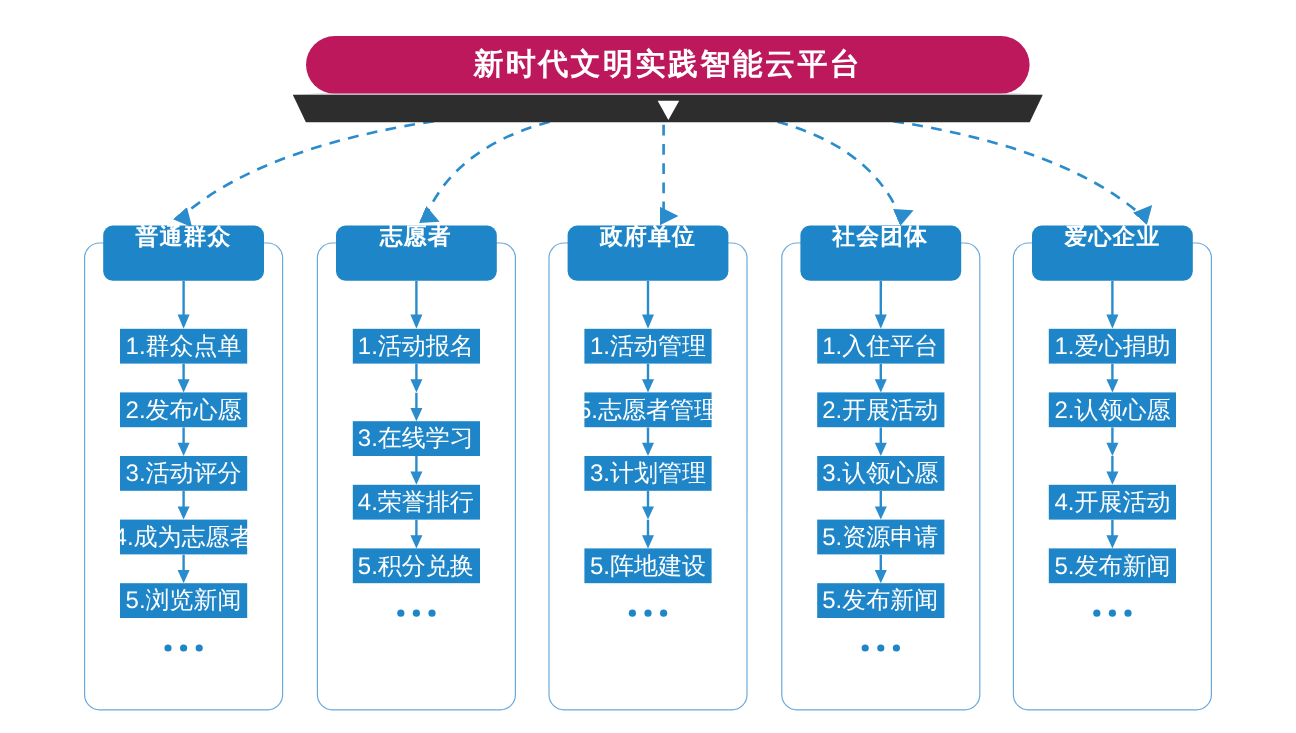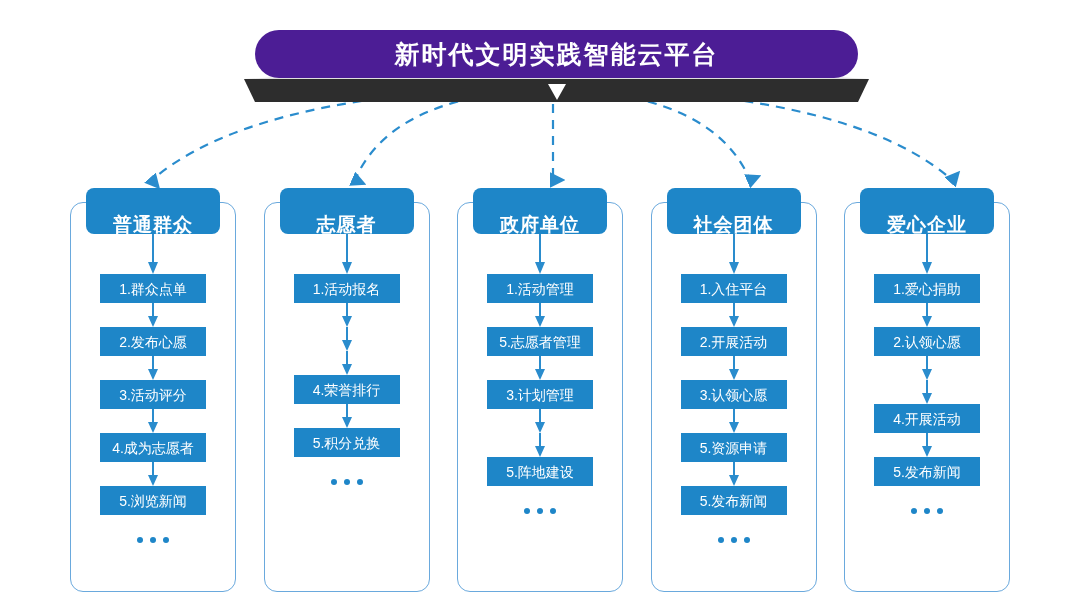--- a/index.html
+++ b/index.html
@@ -25,21 +25,21 @@
     top: 30px;
     width: 603px;
     height: 48px;
   }
   #banner {
     position: absolute;
     left: 0;
     top: 0;
     width: 100%;
     height: 100%;
-    background: #4c1d95;
+    background: #be185d;
     display: flex;
     align-items: center;
     justify-content: center;
     z-index: 3;
     border-radius: 24px;
   }
   #banner-title {
     color: #ffffff;
     font-size: 25px;
     font-weight: bold;
@@ -106,21 +106,21 @@
   .col-header {
     position: absolute;
     left: 50%;
     top: -14px;
     transform: translateX(-50%);
     width: 134px;
     height: 46px;
     background: #1e86c8;
     border-radius: 8px;
     display: flex;
-    align-items: flex-end;
+    align-items: flex-start;
     justify-content: center;
     z-index: 3;
   }
   .col-header-label {
     color: #ffffff;
     font-size: 19px;
     font-weight: bold;
     letter-spacing: 1px;
     white-space: nowrap;
     line-height: 1;
@@ -147,21 +147,21 @@
     width: 106px;
     height: 29px;
     background: #1e86c8;
     display: flex;
     align-items: center;
     justify-content: center;
     flex: none;
   }
   .item-label {
     color: #ffffff;
-    font-size: 14px;
+    font-size: 20px;
     white-space: nowrap;
     line-height: 1;
   }
   .ellipsis {
     margin-top: 20px;
     display: flex;
     gap: 7px;
     align-items: center;
     justify-content: center;
     height: 10px;
@@ -273,20 +273,23 @@
           <span class="item-label">1.活动报名</span>
         </div>
         <svg class="v-arrow short" viewBox="0 0 14 24">
           <line x1="7" y1="0" x2="7" y2="15" stroke="#2a8ccd" stroke-width="2"></line>
           <path d="M2,13 L12,13 L7,24 Z" fill="#2a8ccd"></path>
         </svg>
         <svg class="v-arrow short" viewBox="0 0 14 24">
           <line x1="7" y1="0" x2="7" y2="15" stroke="#2a8ccd" stroke-width="2"></line>
           <path d="M2,13 L12,13 L7,24 Z" fill="#2a8ccd"></path>
         </svg>
+        <div class="item-box">
+          <span class="item-label">3.在线学习</span>
+        </div>
         <svg class="v-arrow short" viewBox="0 0 14 24">
           <line x1="7" y1="0" x2="7" y2="15" stroke="#2a8ccd" stroke-width="2"></line>
           <path d="M2,13 L12,13 L7,24 Z" fill="#2a8ccd"></path>
         </svg>
         <div class="item-box">
           <span class="item-label">4.荣誉排行</span>
         </div>
         <svg class="v-arrow short" viewBox="0 0 14 24">
           <line x1="7" y1="0" x2="7" y2="15" stroke="#2a8ccd" stroke-width="2"></line>
           <path d="M2,13 L12,13 L7,24 Z" fill="#2a8ccd"></path>

